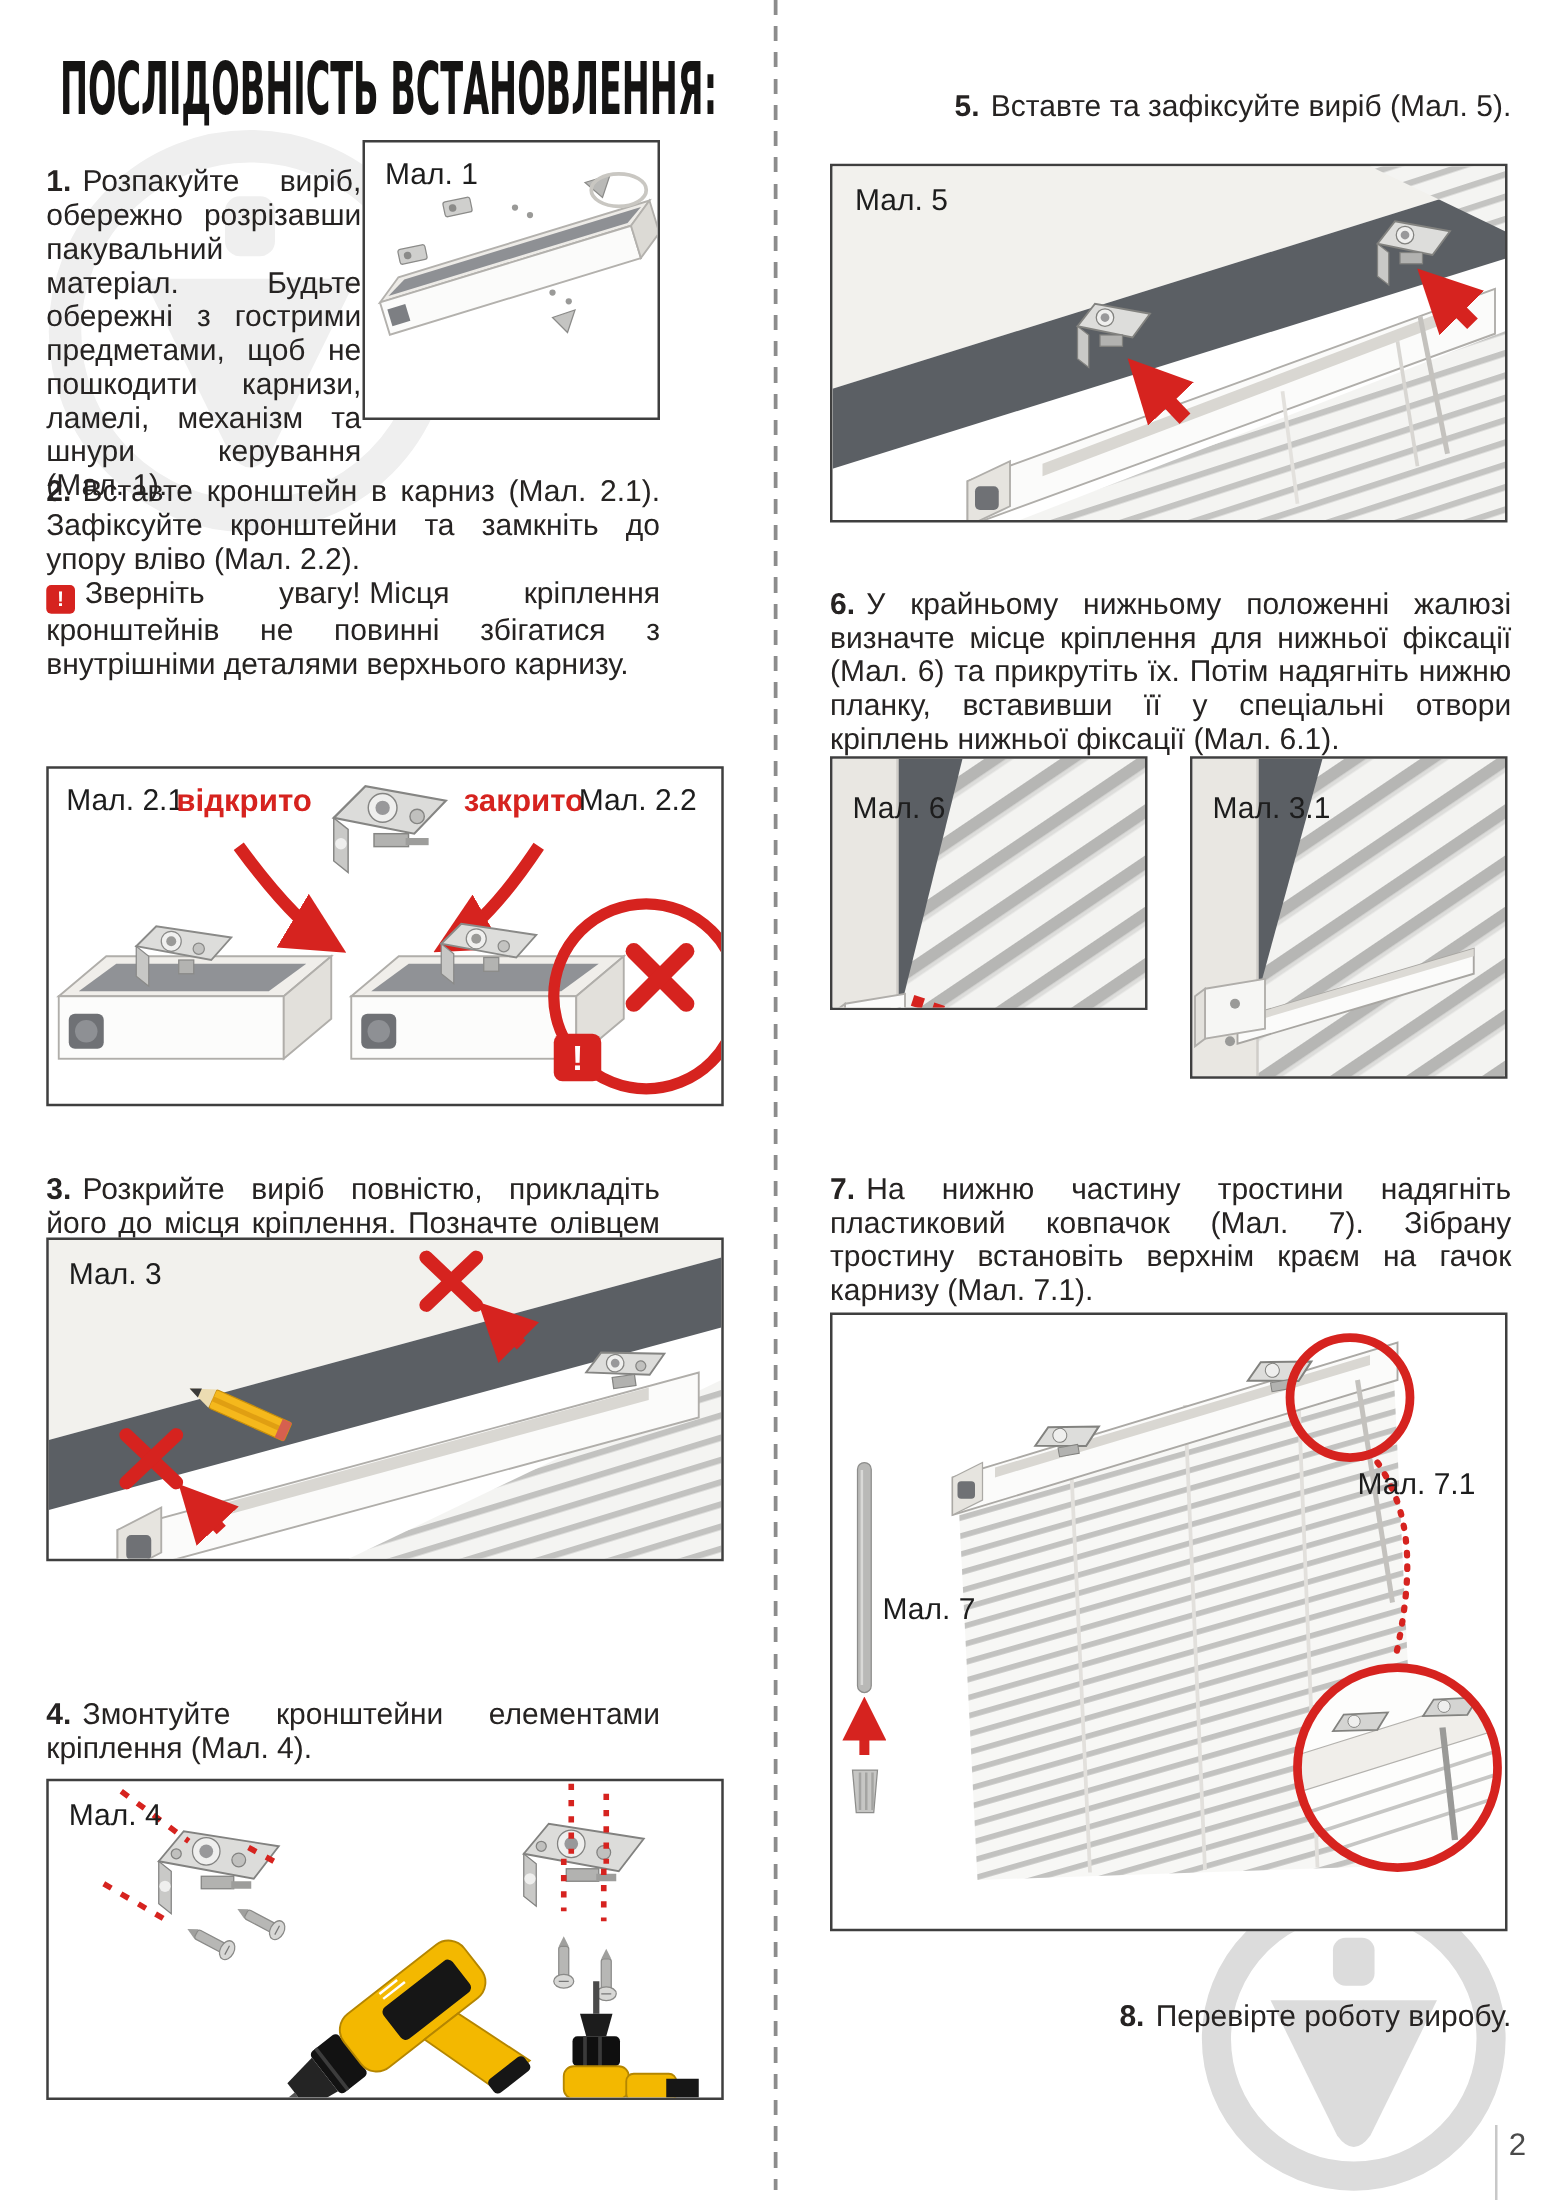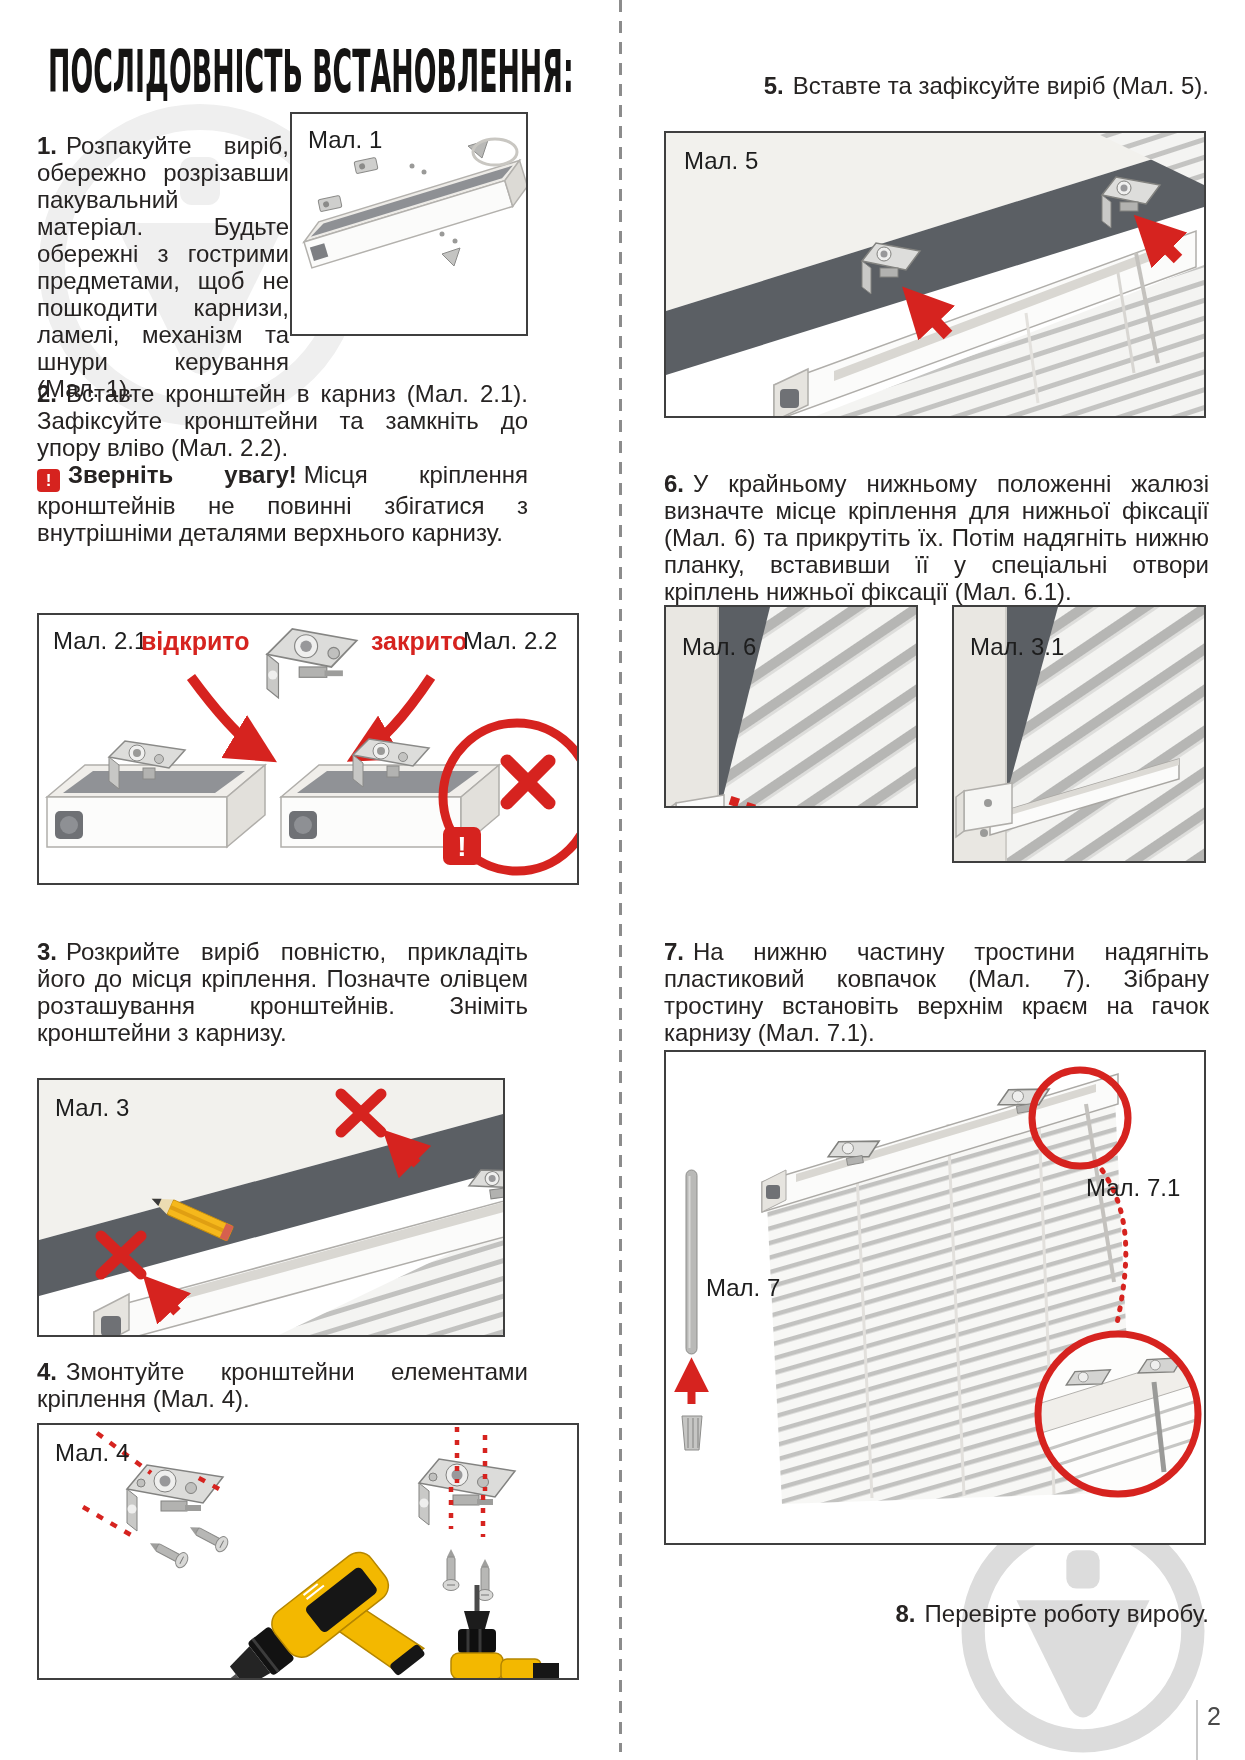--- a/index.html
+++ b/index.html
@@ -9,21 +9,21 @@
          font-family:"DejaVu Sans",sans-serif;color:#151413;white-space:nowrap;
          transform:scale(0.47,1.02);transform-origin:0 0;letter-spacing:0px;}
   .divider{position:absolute;left:619px;top:0;width:3px;height:1752px;
            background:repeating-linear-gradient(180deg,#8c8c8c 0 12px,transparent 12px 21px);}
   .para{position:absolute;font-size:24px;line-height:27px;text-align:justify;color:#262322;}
   .para.single{text-align:right;}
   .num{font-weight:700;padding-right:9px;}
   .wicon{display:inline-block;width:23px;height:23px;background:#d6231f;border-radius:4px;
          color:#fff;font-weight:800;font-size:17px;line-height:23px;text-align:center;
          vertical-align:-3px;margin-right:8px;}
-  .wlabel{font-weight:700;padding-right:7px;}
+  .wlabel{font-weight:400;padding-right:7px;}
   .fig{position:absolute;border:2px solid #3f3f3f;background:#fff;box-sizing:border-box;overflow:hidden;}
   .figlabel{position:absolute;font-size:24px;color:#1d1d1d;z-index:3;}
   .red{color:#d6231f;font-weight:700;font-size:25px;}
   .fig svg{position:absolute;left:0;top:0;}
   .pn-line{position:absolute;left:1196px;top:1700px;width:2px;height:60px;background:#c8c8c8;}
   .pn{position:absolute;left:1207px;top:1702px;font-size:25px;color:#4a4a4a;}
   .wm{position:absolute;z-index:0;}
   .content{position:relative;z-index:1;}
 </style>
 </head>
@@ -147,21 +147,21 @@
       </g>
       <rect x="404" y="212" width="38" height="38" rx="7" fill="#d6231f"></rect>
       <text x="423" y="241" font-family="Liberation Sans, sans-serif" font-size="28" font-weight="800" fill="#ffffff" text-anchor="middle">!</text>
     </svg>
   </div>
 
   <p class="para" style="left:37px;top:914px;width:491px">
     <b class="num">3.</b><span>Розкрийте виріб повністю, прикладіть його до місця кріплення. Позначте олівцем розташування кронштейнів. Зніміть кронштейни з карнизу.</span>
   </p>
 
-  <div class="fig" style="left:37px;top:1078px;width:468px;height:259px">
+  <div class="fig" style="left:37px;top:990px;width:542px;height:259px">
     <div class="figlabel" style="left:16px;top:14px">Мал. 3</div>
     <svg width="538" height="255" viewBox="0 0 538 255">
       <defs>
         <pattern id="sl3" width="17" height="17" patternUnits="userSpaceOnUse" patternTransform="rotate(-17)">
           <rect width="17" height="17" fill="#f4f4f2"></rect>
           <rect width="17" height="5" fill="#c2c2c0"></rect>
         </pattern>
         <marker id="ah3" markerWidth="4.6" markerHeight="4.6" refX="3.4" refY="2.3" orient="auto">
           <path d="M0,0 L4.6,2.3 L0,4.6 z" fill="#d6231f"></path>
         </marker>

